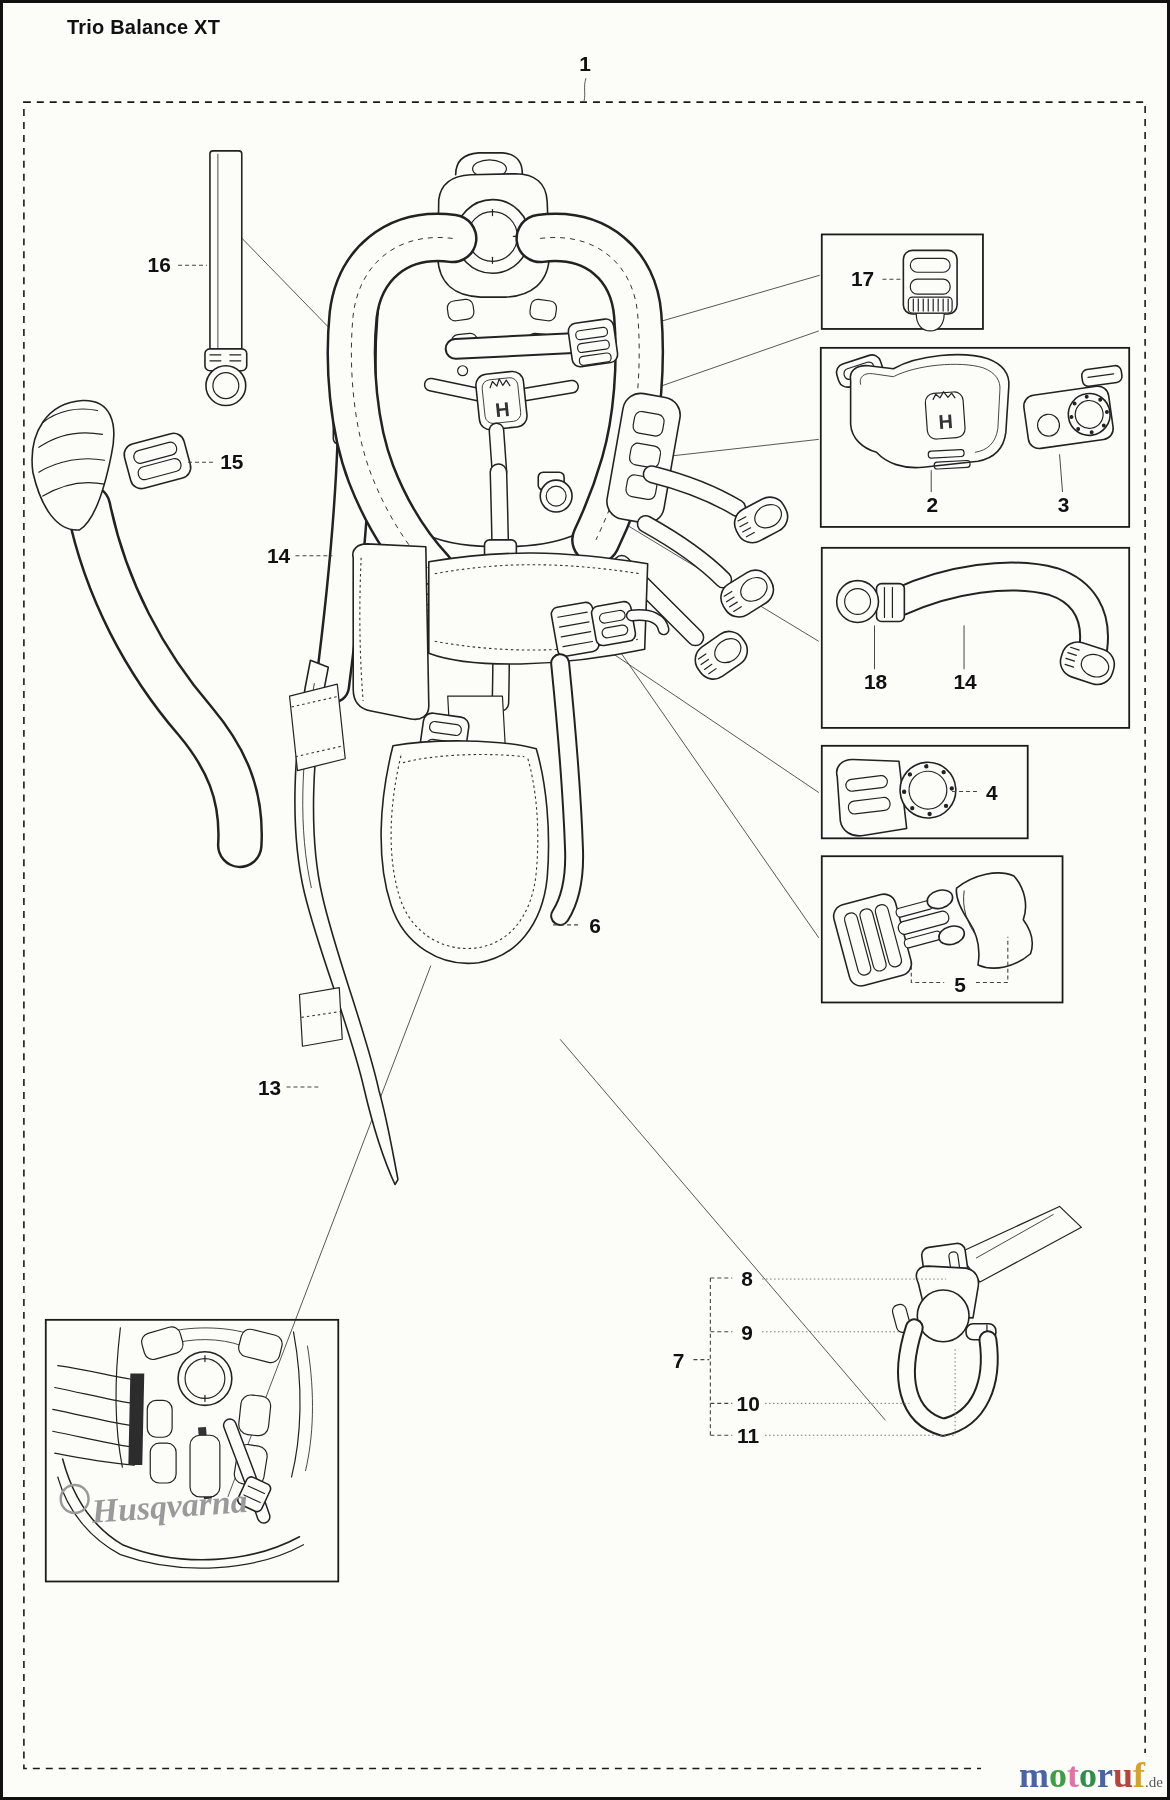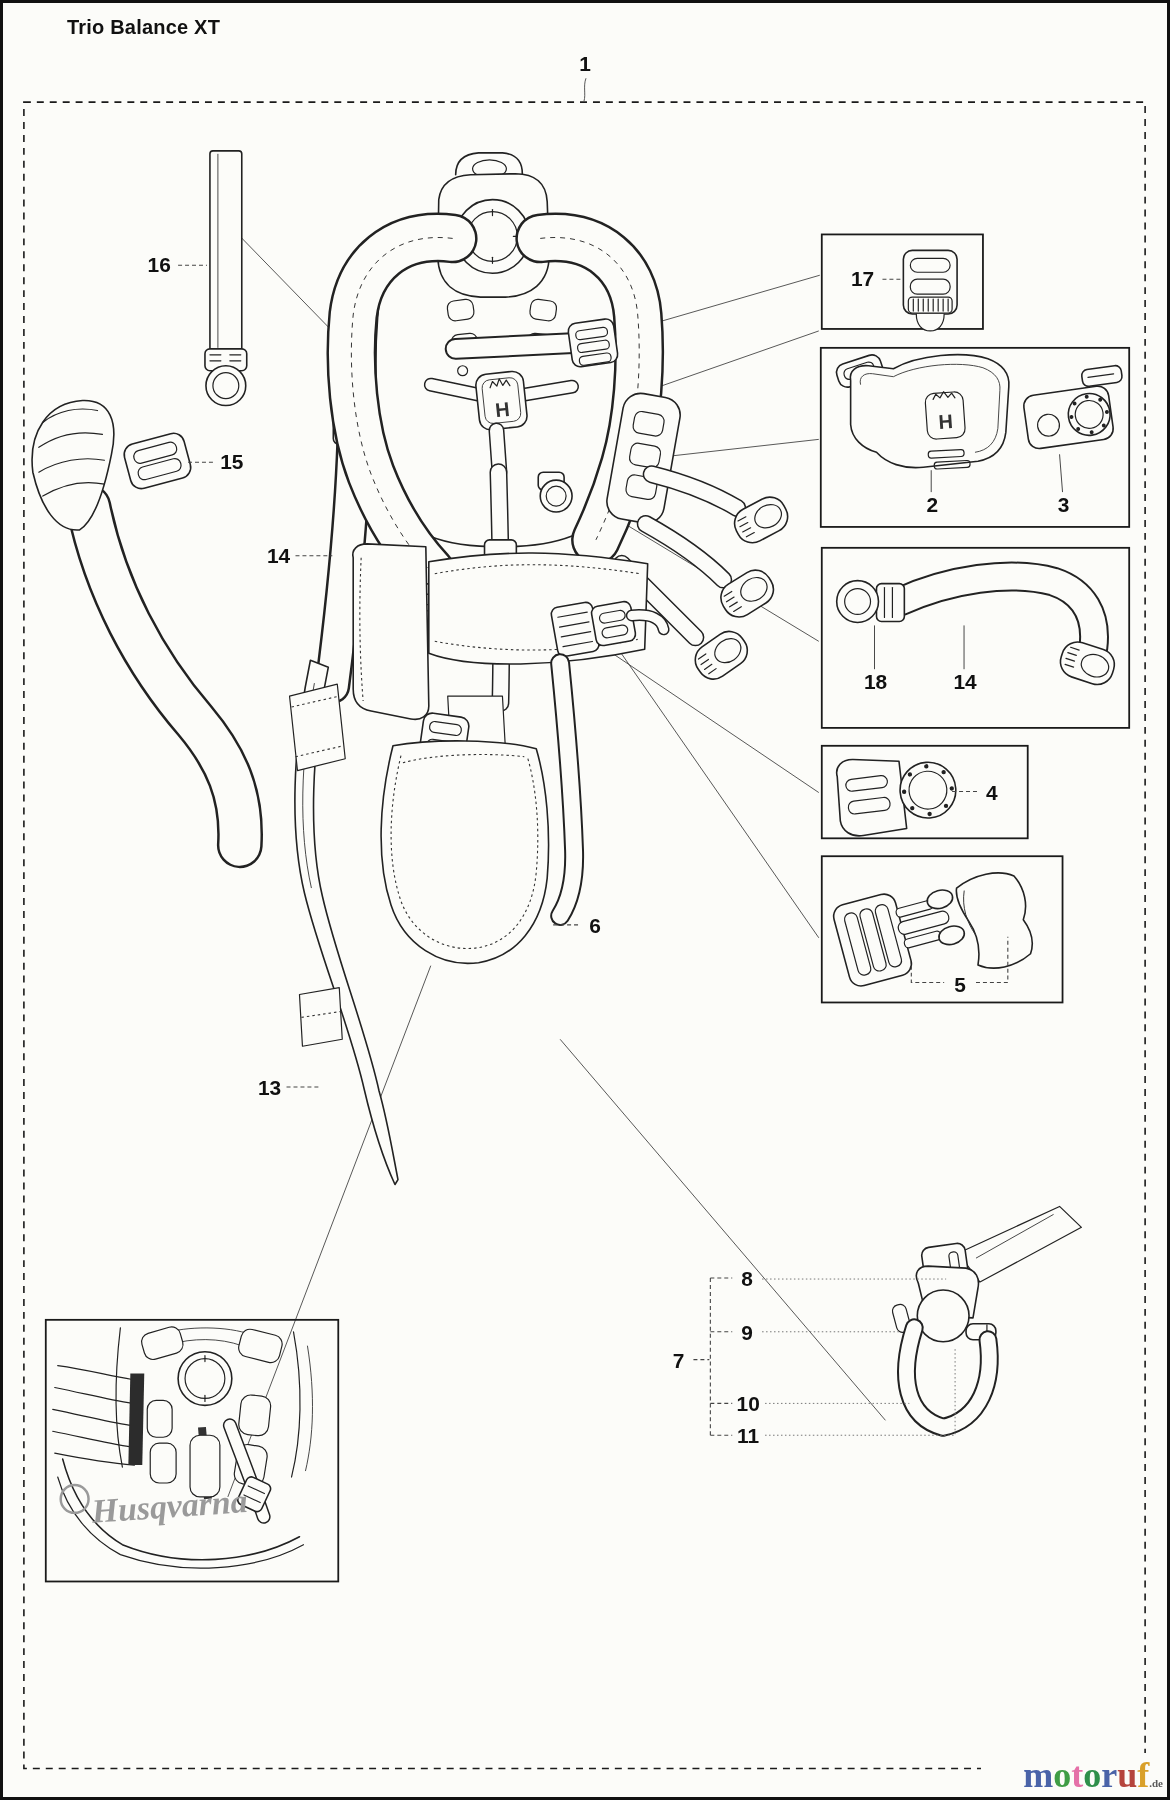--- a/index.html
+++ b/index.html
@@ -30,21 +30,21 @@
   .callout{font:700 21px "Liberation Sans",sans-serif;fill:#111;text-anchor:middle;}
   .emb{font:700 20px "Liberation Sans",sans-serif;fill:#333;text-anchor:middle;}
   .wordmark{font:700 italic 34px "Liberation Serif",serif;fill:#9a9a9a;}
   .darkfill{fill:#2c2c2c;stroke:none;}
   
   .logo{
     position:absolute;left:978px;top:1750px;width:182px;height:46px;background:#fcfcf9;
     font-family:"Liberation Serif",serif;font-weight:700;font-size:36px;line-height:44px;
     text-align:right;white-space:nowrap;
   }
-  .logo .tld{font-size:11px;font-weight:700;}
+  .logo .tld{font-size:15px;font-weight:400;}
   .wm0{color:#4a63a8}.wm1{color:#3f9d45}.wm2{color:#e570a8}.wm3{color:#2f8f4a}
   .wm4{color:#4a63a8}.wm5{color:#b5443c}.wm6{color:#d9a02a}
   .tld{color:#5a5a5a}
 </style>
 </head>
 <body>
 
 <div class="page">
 
   <div class="title">Trio Balance XT</div>

